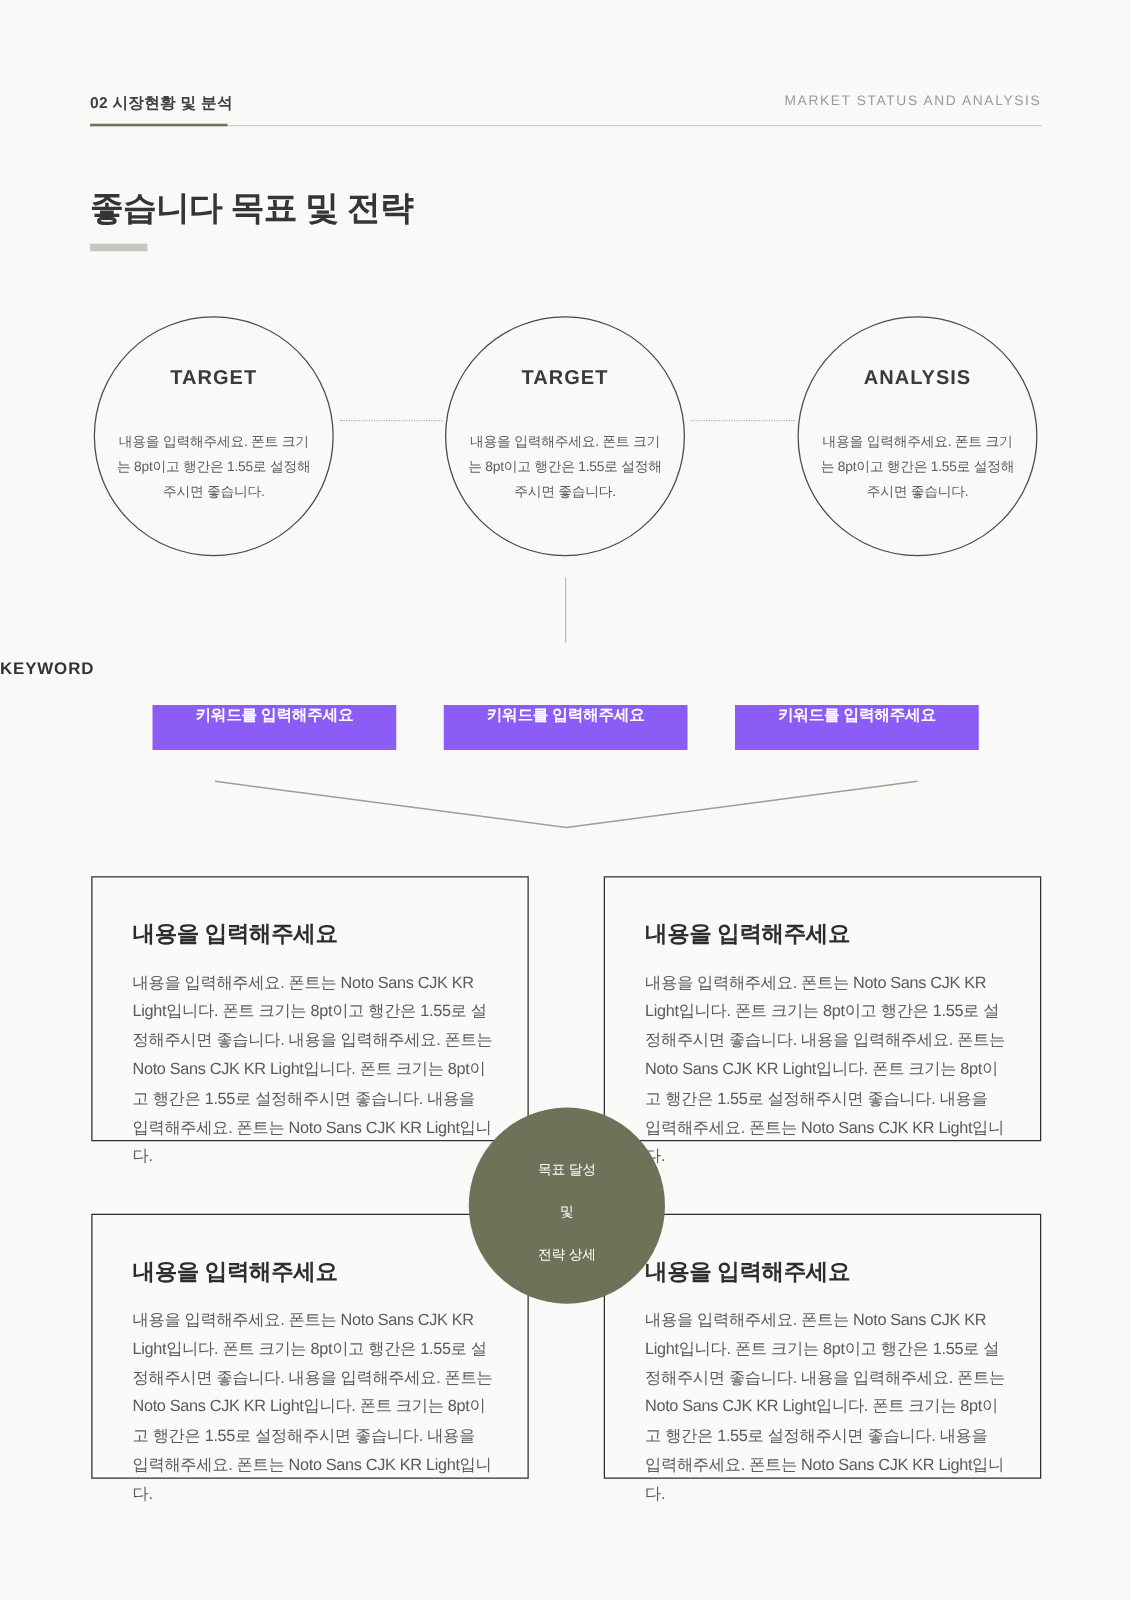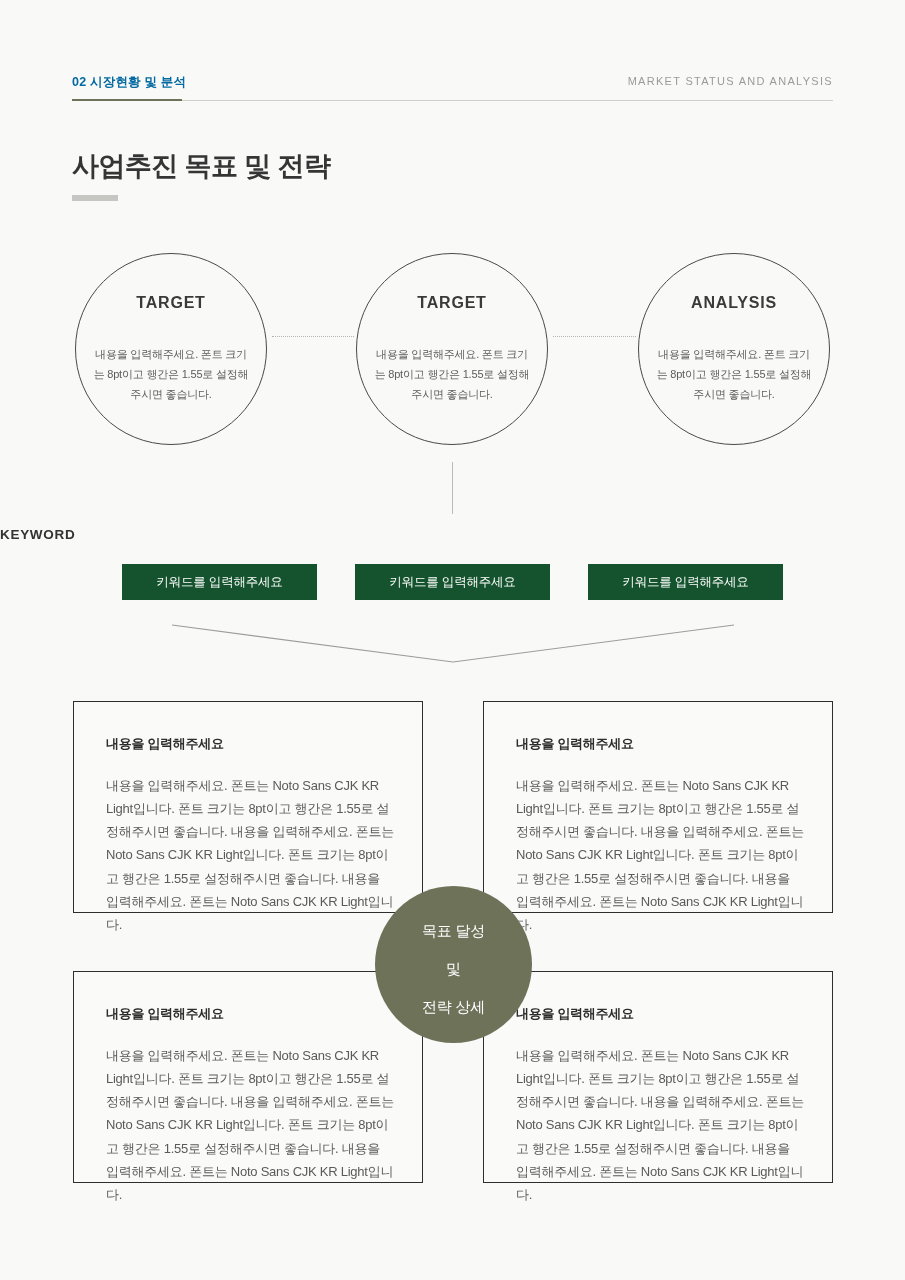--- a/index.html
+++ b/index.html
@@ -32,21 +32,21 @@
     width: 761px;
     height: 32px;
   }
   .header-section {
     position: absolute;
     left: 0;
     top: 0;
     font-size: 12.5px;
     font-weight: bold;
     letter-spacing: 0.2px;
-    color: #0369a1;
+    color: #404040;
     white-space: nowrap;
   }
   .header-eng {
     position: absolute;
     right: 0;
     top: 1px;
     font-size: 11px;
     letter-spacing: 1.3px;
     color: #9b9b96;
     white-space: nowrap;
@@ -149,28 +149,29 @@
     font-size: 13.5px;
     font-weight: bold;
     letter-spacing: 0.7px;
     color: #333;
   }
 
   .kw-btn {
     position: absolute;
     top: 564px;
     height: 36px;
-    background: #14532d;
+    background: #8b5cf6;
     color: #ffffff;
     font-size: 12.5px;
     letter-spacing: -0.2px;
     display: flex;
-    align-items: center;
+    align-items: flex-start;
     justify-content: center;
     white-space: nowrap;
+    font-weight: bold;
   }
   .kw-1 { left: 122px; width: 195px; }
   .kw-2 { left: 355px; width: 195px; }
   .kw-3 { left: 588px; width: 195px; }
 
   
   .chevron {
     position: absolute;
     left: 170px;
     top: 616px;
@@ -187,21 +188,21 @@
   }
   .box-tl { left: 73px;  top: 701px;  width: 350px; height: 212px; }
   .box-tr { left: 483px; top: 701px;  width: 350px; height: 212px; }
   .box-bl { left: 73px;  top: 971px;  width: 350px; height: 212px; }
   .box-br { left: 483px; top: 971px;  width: 350px; height: 212px; }
 
   .box-heading {
     position: absolute;
     left: 32px;
     top: 33px;
-    font-size: 13px;
+    font-size: 18px;
     font-weight: bold;
     letter-spacing: -0.3px;
     color: #2d2d2d;
     white-space: nowrap;
   }
   .box-body {
     position: absolute;
     left: 32px;
     right: 26px;
     top: 72px;
@@ -222,39 +223,39 @@
     background: #6e7259;
     color: #ffffff;
     display: flex;
     flex-direction: column;
     align-items: center;
     justify-content: center;
     gap: 9px;
     z-index: 5;
   }
   .hub-line {
-    font-size: 15px;
+    font-size: 11px;
     letter-spacing: -0.2px;
     white-space: nowrap;
     margin-top: 10px;
   }
 </style>
 </head>
 <body>
 
 <div class="slide">
 
   <div class="header">
     <div class="header-section">02 시장현황 및 분석</div>
     <div class="header-eng">MARKET STATUS AND ANALYSIS</div>
     <div class="header-rule"></div>
     <div class="header-rule-accent"></div>
   </div>
 
-  <div class="page-title">사업추진 목표 및 전략</div>
+  <div class="page-title">좋습니다 목표 및 전략</div>
   <div class="title-underbar"></div>
 
   <div class="circle circle-1">
     <div class="circle-title">TARGET</div>
     <div class="circle-body">내용을 입력해주세요. 폰트 크기는 8pt이고 행간은 1.55로 설정해주시면 좋습니다.</div>
   </div>
 
   <div class="circle circle-2">
     <div class="circle-title">TARGET</div>
     <div class="circle-body">내용을 입력해주세요. 폰트 크기는 8pt이고 행간은 1.55로 설정해주시면 좋습니다.</div>

